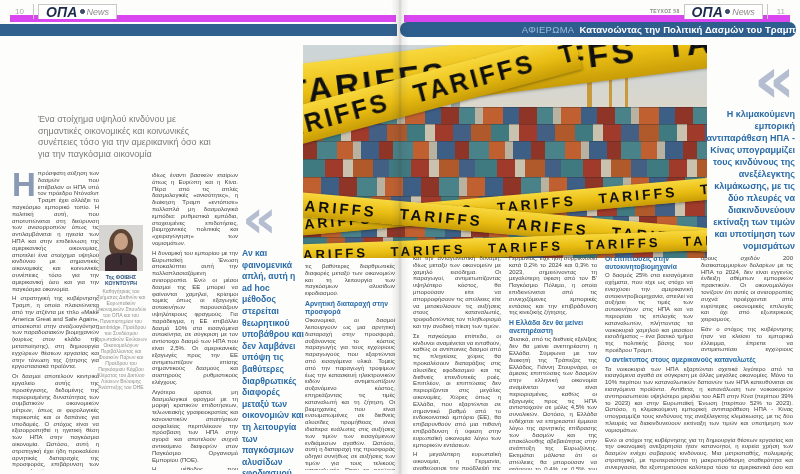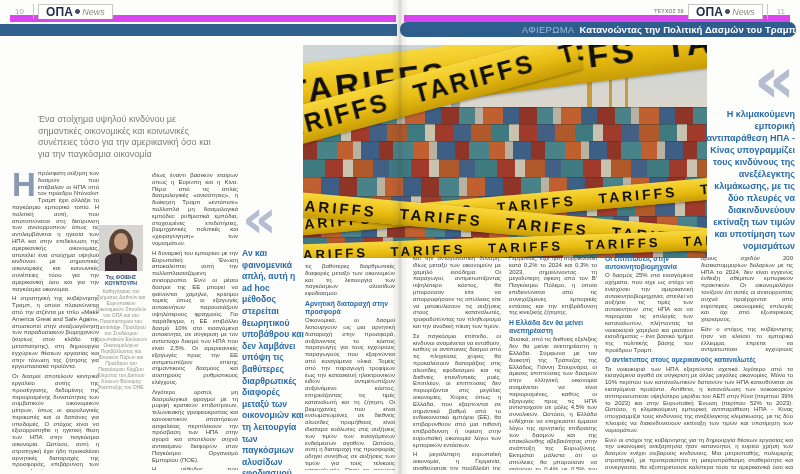--- a/index.html
+++ b/index.html
@@ -7,21 +7,21 @@
   #spread{position:relative;width:800px;height:474px;background:#fdfdfc;margin:0 auto;
           font-family:"Liberation Sans",sans-serif;overflow:hidden;}
   
   .hdr{position:absolute;top:7px;height:15px;border-bottom:7px solid #d946ef;
        display:flex;align-items:center;font-size:8px;color:#9a9a98;}
   .hdr-left{left:10px;width:386px;}
   .hdr-right{left:404px;width:386px;justify-content:flex-end;}
   .pgnum{color:#a9a9a7;font-size:8px;padding:0 5px;}
   .logo-cell{display:flex;align-items:center;border:1px solid #c8c8c6;border-bottom:none;
              height:15px;padding:0 7px;background:#fff;}
-  .logo-opa{font-weight:bold;color:#1c2c4d;font-size:12px;letter-spacing:.2px;}
+  .logo-opa{font-weight:bold;color:#1c2c4d;font-size:14px;letter-spacing:.2px;font-style:italic;}
   .logo-dot{width:5px;height:5px;border-radius:50%;background:#445270;margin:0 2px;
             border:1px solid #2b3a57;}
   .logo-news{color:#8a8a88;font-size:9px;font-style:italic;}
   .issue{font-size:5px;color:#8a8a88;font-weight:bold;margin-right:4px;letter-spacing:.3px;}
   .vline{width:1px;height:15px;background:#c8c8c6;margin:0 4px;}
   
   .bar-left{position:absolute;left:0;top:24px;width:397px;height:12px;background:#31618e;}
   .banner-right{position:absolute;left:400px;top:22px;width:396px;height:15px;background:#2d5e8d;
                 display:flex;align-items:center;justify-content:flex-end;
                 font-size:9.5px;white-space:nowrap;border-radius:7px;}

